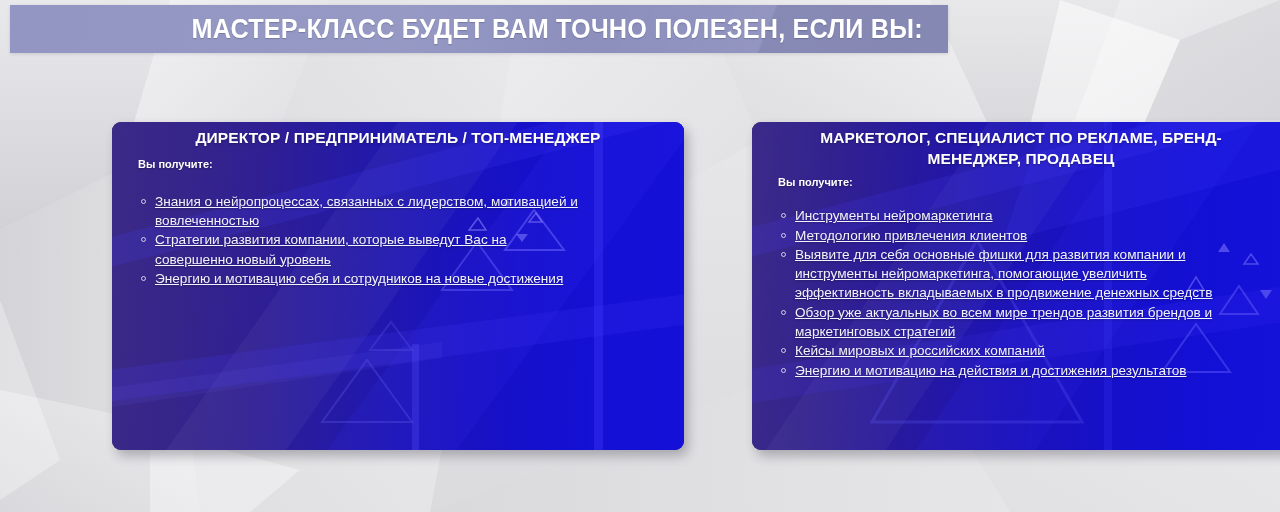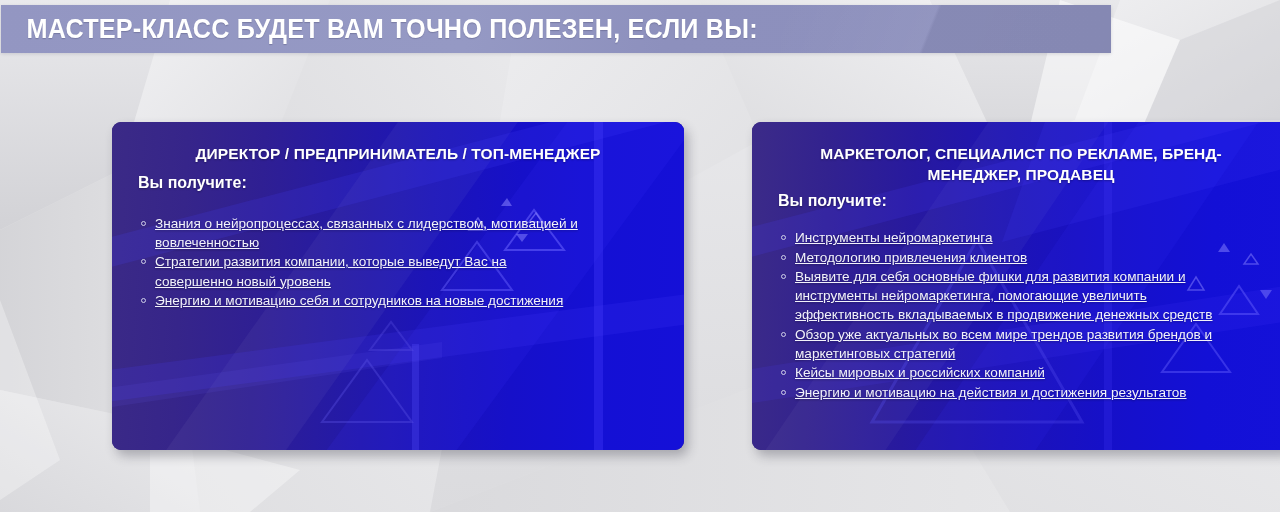--- a/index.html
+++ b/index.html
@@ -27,29 +27,29 @@
   .bg-poly {
     position: absolute;
     inset: 0;
     z-index: 0;
     pointer-events: none;
   }
 
   
   .banner {
     position: absolute;
-    left: 1px;
+    left: 10px;
     top: 5px;
-    width: 1110px;
+    width: 938px;
     height: 48px;
     z-index: 5;
     background: linear-gradient(100deg, #9396c2 0%, #9599c4 42%, #8d90bd 60%, #8c8fbc 100%);
     display: flex;
     align-items: center;
-    justify-content: flex-start;
+    justify-content: flex-end;
     box-shadow: 0 1px 3px rgba(60,60,80,.16);
   }
   .banner-shine {
     position: absolute;
     right: 0;
     top: 0;
     width: 330px;
     height: 48px;
     background: linear-gradient(112deg, rgba(255,255,255,0) 0%, rgba(255,255,255,.055) 45%, rgba(0,0,0,.045) 46%, rgba(0,0,0,.05) 100%);
     pointer-events: none;
@@ -111,37 +111,37 @@
         #1310d6 84%,
         #1411d9 100%);
   }
   .card-deco { position: absolute; inset: 0; }
 
   .card-inner {
     position: relative;
     z-index: 3;
     height: 100%;
     box-sizing: border-box;
-    padding: 22px 26px 14px 26px;
+    padding: 6px 26px 14px 26px;
   }
 
   .card-title {
     color: #ffffff;
     font-size: 15.5px;
     font-weight: 700;
     text-align: center;
     line-height: 1.33;
     letter-spacing: .1px;
     margin: 0 8px;
     text-shadow: 0 1px 2px rgba(0,0,0,.3);
   }
 
   .card-sub {
     color: #ffffff;
-    font-size: 16px;
+    font-size: 11px;
     font-weight: 700;
     margin-top: 9px;
     text-shadow: 0 1px 2px rgba(0,0,0,.32);
   }
 
   .card--right .card-sub { margin-top: 7px; }
 
   .card-list {
     margin: 0;
     padding: 0;

